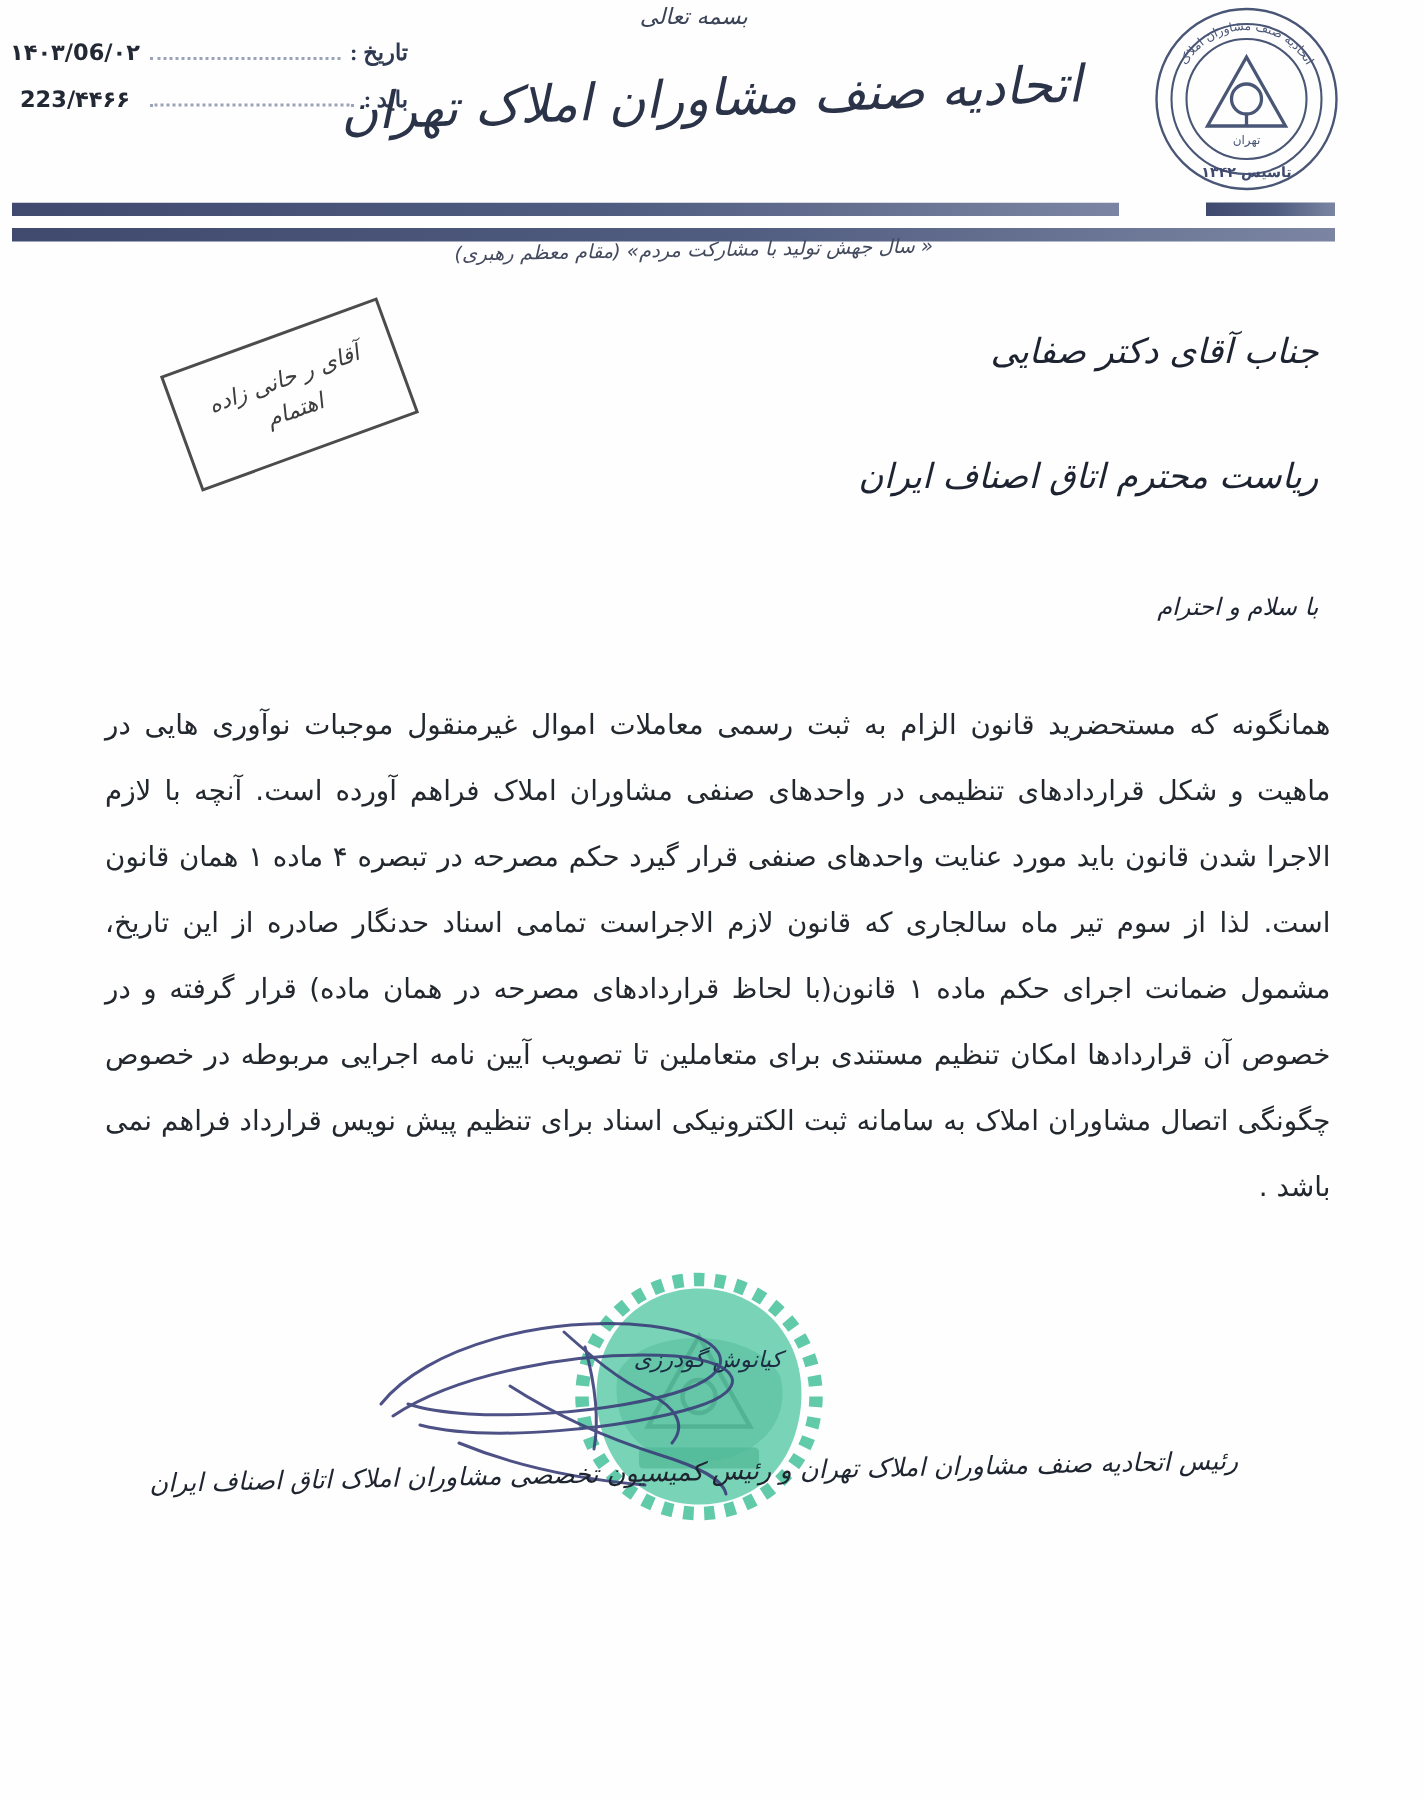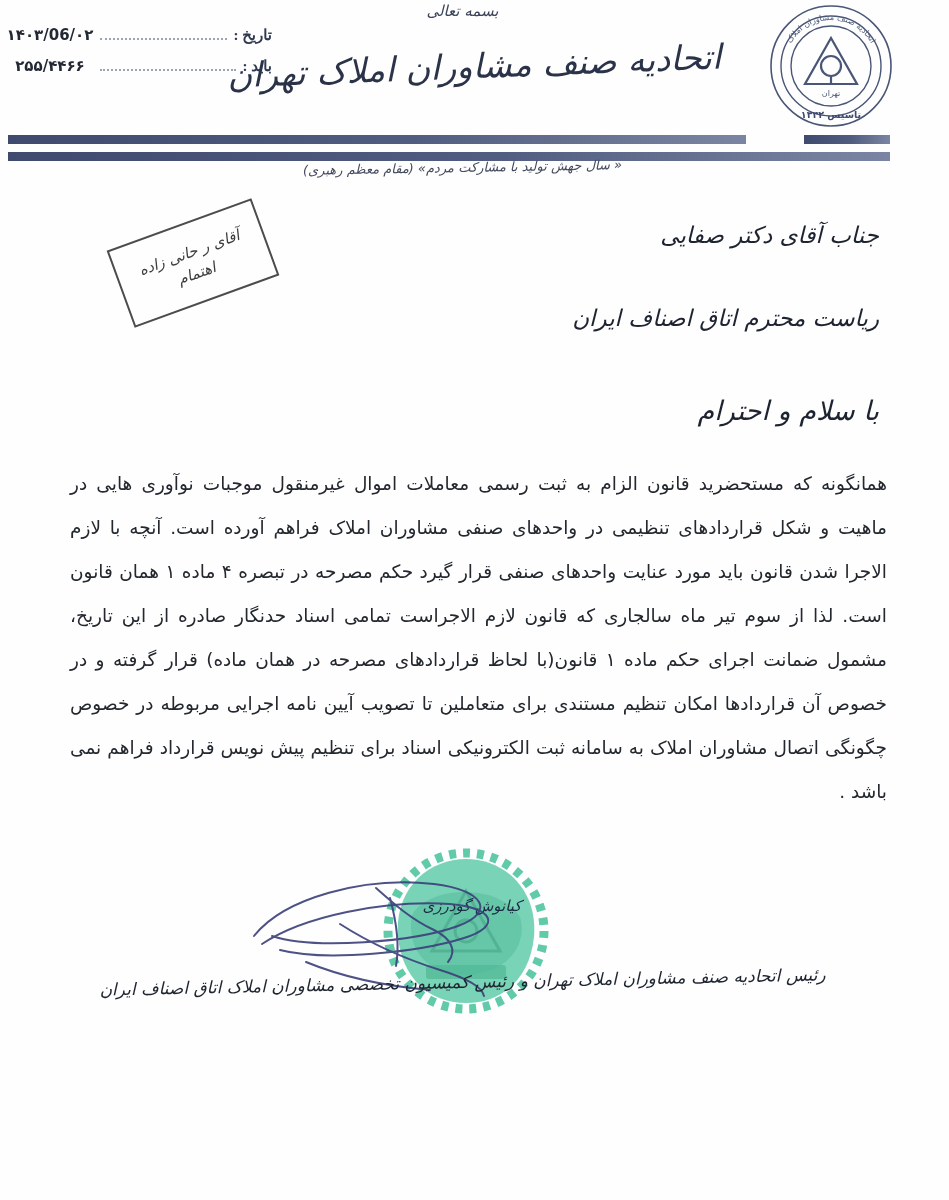--- a/index.html
+++ b/index.html
@@ -143,21 +143,21 @@
     position: absolute;
     right: 70px;
     width: 600px;
     text-align: right;
     direction: rtl;
     color: #1d2330;
     font-style: italic;
   }
   .addr-name    { top: 222px; font-size: 23px; }
   .addr-role    { top: 305px; font-size: 23px; }
-  .addr-greet   { top: 395px; font-size: 27px; }
+  .addr-greet   { top: 395px; font-size: 16px; }
 
   
   .body-wrap {
     position: absolute;
     top: 462px;
     right: 62px;
     left: 62px;
     direction: rtl;
     text-align: justify;
     color: #23282f;
@@ -212,21 +212,21 @@
 
   <div class="meta-block">
     <div class="meta-row">
       <span class="meta-label">تاریخ :</span>
       <span class="meta-dots"></span>
       <span class="meta-value">۱۴۰۳/06/۰۲</span>
     </div>
     <div class="meta-row">
       <span class="meta-label">باید :</span>
       <span class="meta-dots"></span>
-      <span class="meta-value">۲۵۵/۴۴۶۶</span>
+      <span class="meta-value">223/۴۴۶۶</span>
     </div>
   </div>
 
   <div class="org-title">اتحادیه صنف مشاوران املاک تهران</div>
 
   <div class="seal">
     <svg viewBox="0 0 124 124" width="124" height="124" aria-hidden="true">
       <defs>
         <path id="ringTop" d="M 16,62 A 46,46 0 0 1 108,62"></path>
         <path id="ringBot" d="M 18,62 A 44,44 0 0 0 106,62"></path>

